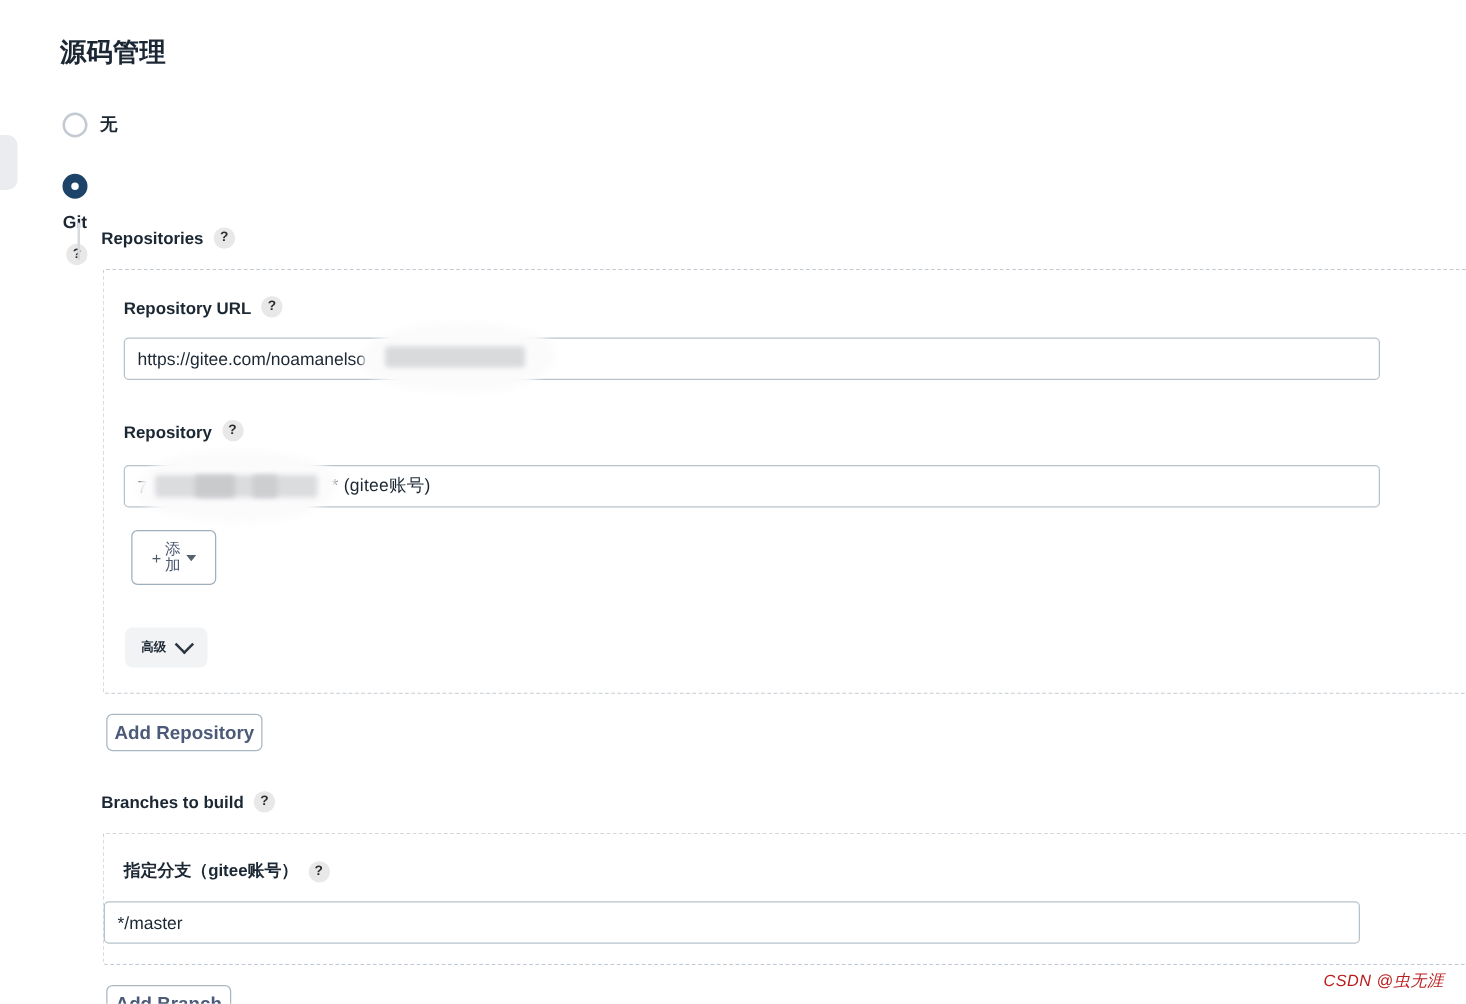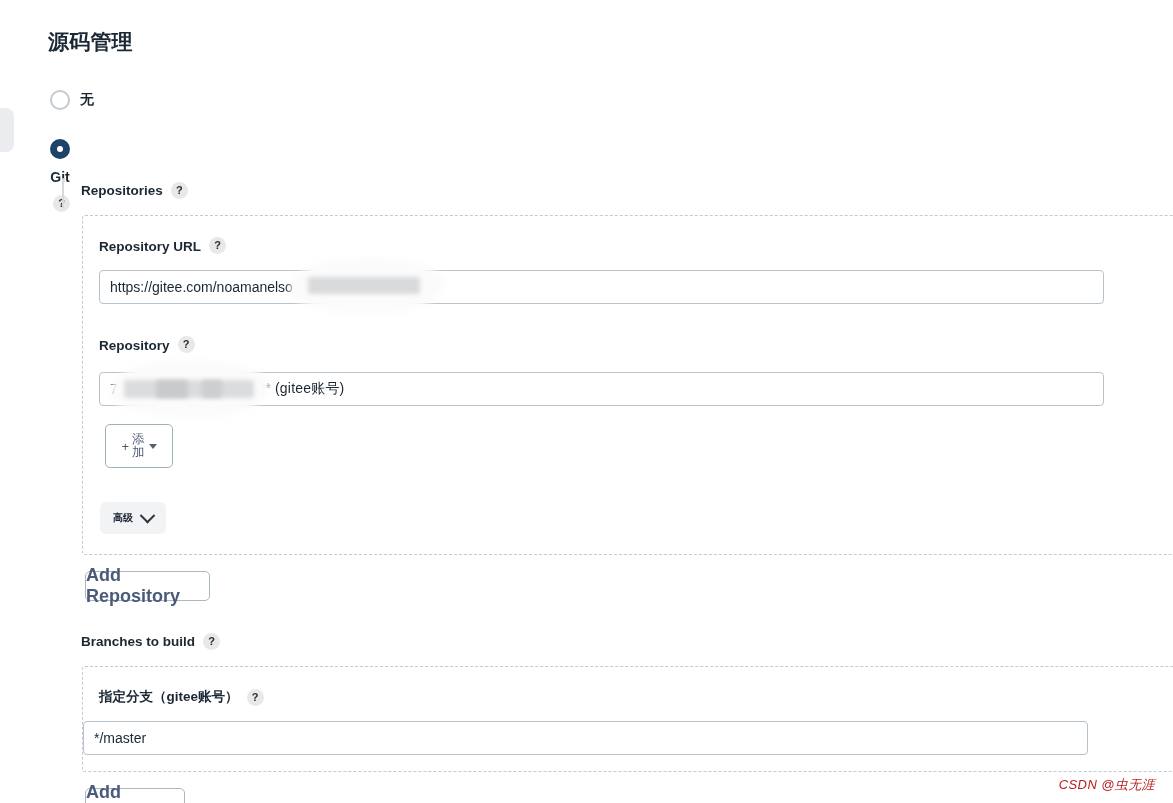--- a/index.html
+++ b/index.html
@@ -257,21 +257,21 @@
 
   
   .outline-btn {
     position: absolute;
     box-sizing: border-box;
     border: 1px solid #aab6c0;
     border-radius: 5px;
     background: #ffffff;
     color: #4b5a78;
     font-family: "Liberation Sans", "DejaVu Sans", sans-serif;
-    font-size: 18px;
+    font-size: 15px;
     font-weight: bold;
     cursor: pointer;
     display: flex;
     align-items: center;
     justify-content: center;
   }
   .outline-btn.add-repo   { left: 85px; top: 571px; width: 125px; height: 30px; }
   .outline-btn.add-branch { left: 85px; top: 788px; width: 100px; height: 30px; }
 
   

